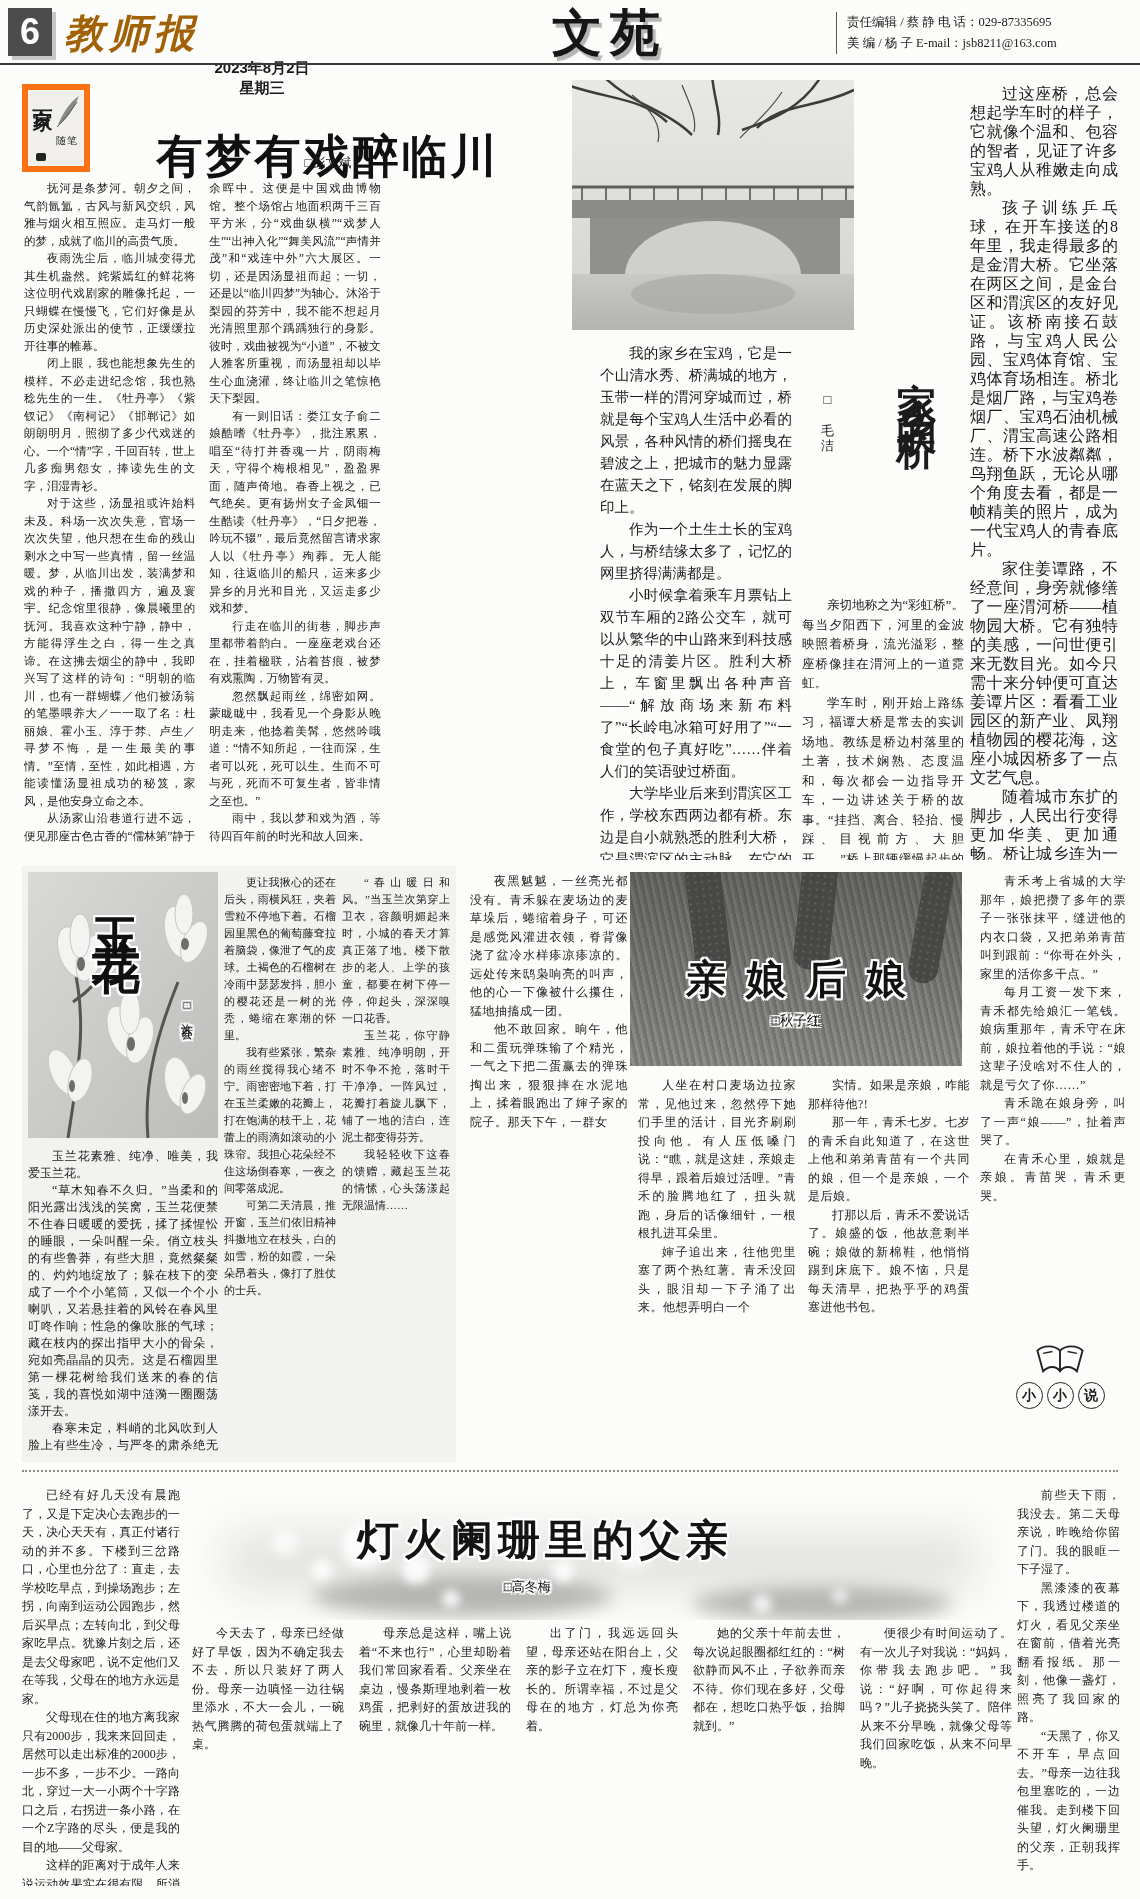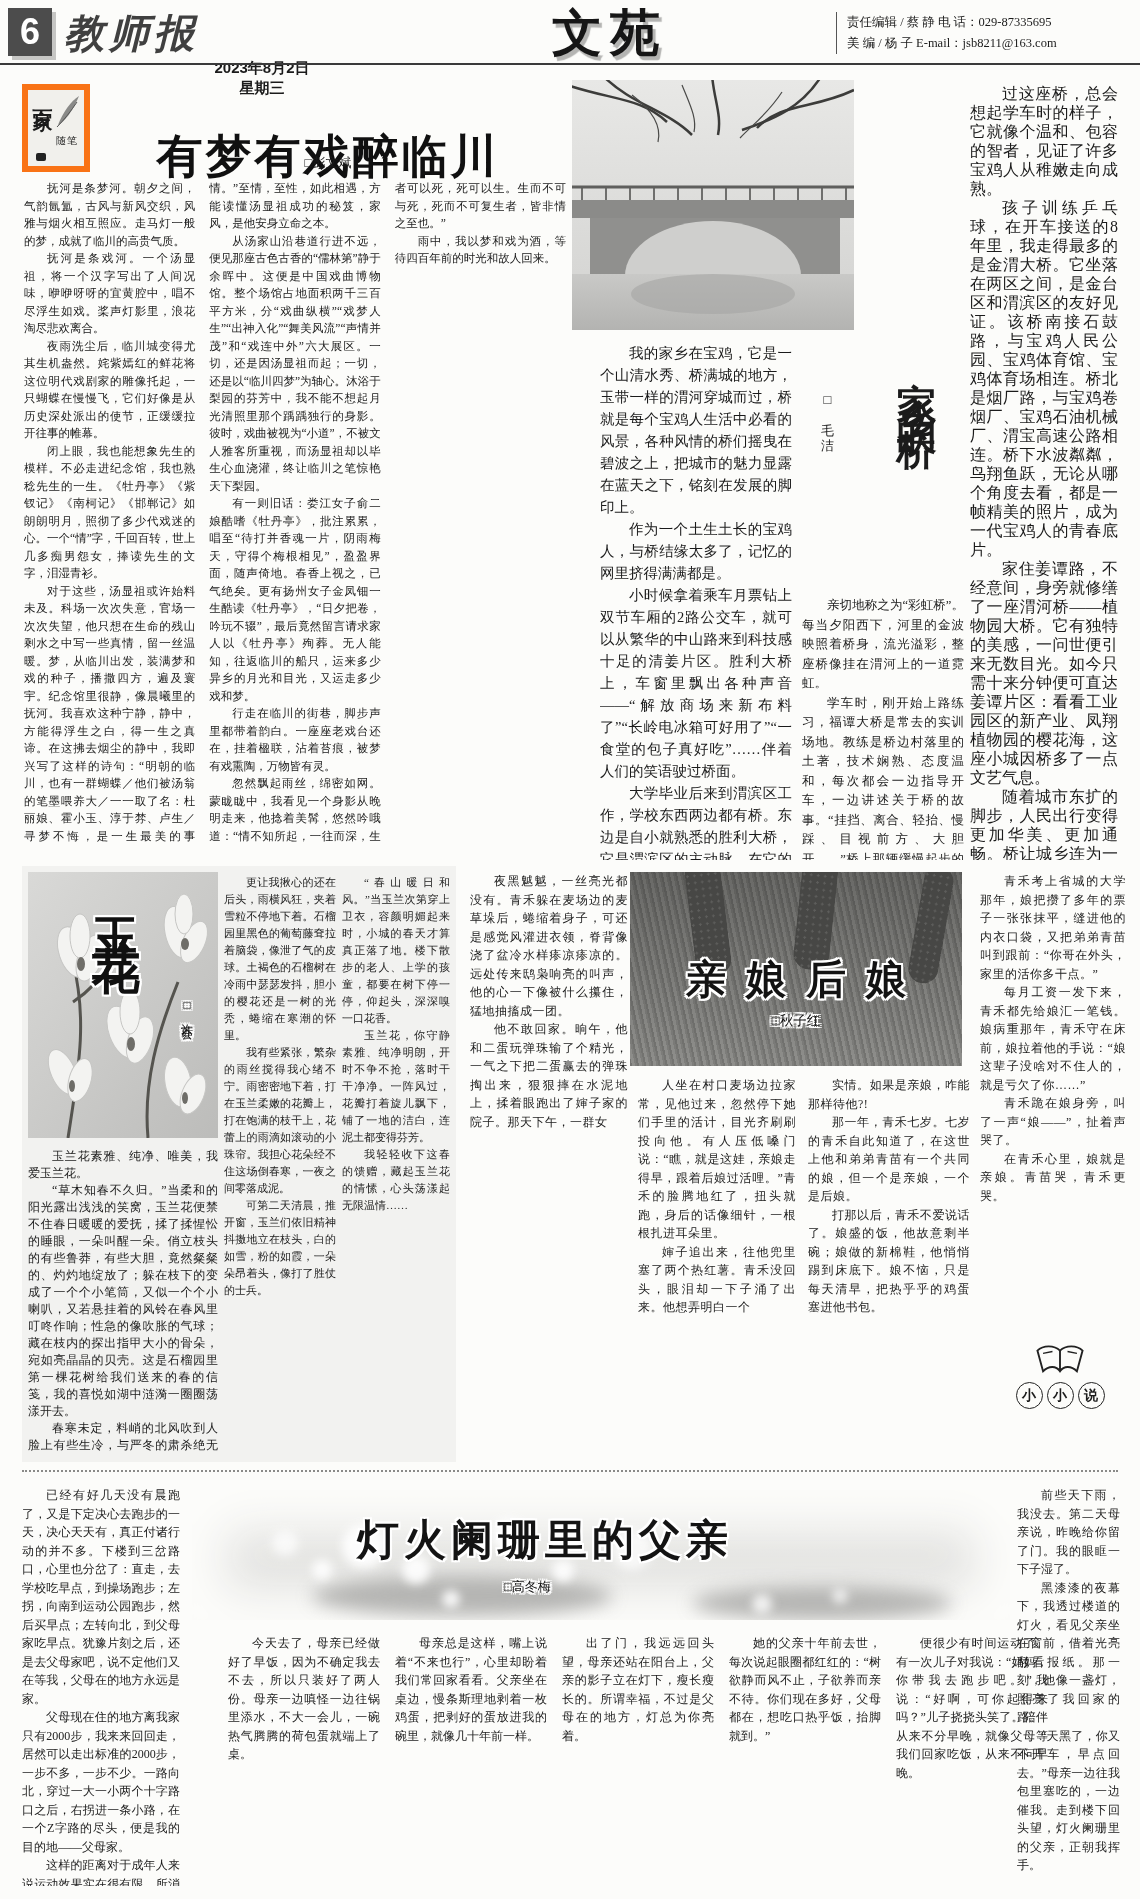--- a/index.html
+++ b/index.html
@@ -8,21 +8,21 @@
   .sans{font-family:"Liberation Sans","DejaVu Sans",sans-serif;}
   .abs{position:absolute;}
   .jus{text-align:justify;}
   .para{margin:0;text-indent:2em;}
   .colbox{overflow:hidden;}
   .vtext{writing-mode:vertical-rl;}
   .outline-w{text-shadow:-2px -2px 0 #fff,2px -2px 0 #fff,-2px 2px 0 #fff,2px 2px 0 #fff,-2px 0 0 #fff,2px 0 0 #fff,0 -2px 0 #fff,0 2px 0 #fff;}
   
   .pageno{left:8px;top:8px;width:44px;height:48px;background:#4c4c4c;color:#fff;
           font-size:36px;font-weight:bold;text-align:center;line-height:48px;box-shadow:4px 4px 0 #c6c6c4;}
-  .masthead{left:64px;top:6px;font-size:40px;font-weight:bold;font-style:italic;letter-spacing:5px;color:#404040;}
+  .masthead{left:64px;top:6px;font-size:40px;font-weight:bold;font-style:italic;letter-spacing:5px;color:#a16207;}
   .dateblock{left:196px;top:14px;width:132px;text-align:center;font-weight:bold;font-size:15px;line-height:20px;margin-top:44px;}
   .section-title{left:552px;top:0px;font-size:50px;font-weight:bold;letter-spacing:8px;color:#161616;
                  text-shadow:3px 4px 1px #b4b4b2;}
   .editorinfo{left:836px;top:12px;width:288px;padding:0 10px;border-left:1px solid #555;border-right:1px solid #555;
               font-size:12.5px;line-height:21px;white-space:nowrap;}
   .hrule{left:0;top:63px;width:1140px;height:2px;background:#3a3a3a;}
   
   .a1{left:22px;top:76px;width:546px;height:786px;}
   .a1-logo{left:0;top:8px;width:56px;height:76px;background:#f1f0ec;border:6px solid #f97316;}
   .a1-logo .l1{position:absolute;left:4px;top:4px;font-size:20px;font-weight:bold;line-height:22px;}
@@ -68,21 +68,21 @@
   .dotted{left:22px;top:1470px;width:1096px;border-top:2px dotted #8a8a88;}
   .a5{left:22px;top:1478px;width:1098px;height:414px;}
   .a5 .colbox{font-size:12px;line-height:18.5px;}
   .a5-col1{left:0;top:8px;width:158px;height:400px;}
   .a5-photo{left:170px;top:12px;width:818px;height:130px;overflow:hidden;background:linear-gradient(#efefed,#d7d7d5);
             box-shadow:inset 0 0 45px 35px #fcfcfa;}
   .a5-title{position:absolute;left:165px;top:22px;font-size:42px;font-weight:bold;letter-spacing:5px;color:#141414;}
   .a5-author{position:absolute;left:312px;top:88px;font-size:13px;color:#141414;}
   .blob{position:absolute;border-radius:50%;background:#fff;opacity:.9;filter:blur(5px);}
   .smudge{position:absolute;background:#9b9b99;filter:blur(9px);border-radius:50%;opacity:.7;}
-  .a5-c{top:156px;width:152px;height:252px;margin-left:36px;}
+  .a5-c{top:146px;width:152px;height:252px;}
   .a5-col7{left:995px;top:8px;width:103px;height:400px;}
   .photo-img{position:absolute;inset:0;}
   .pillar{position:absolute;width:36px;height:118px;border-radius:16px;
           background:radial-gradient(circle at 35% 35%, #5d5d5b 18%, transparent 20%) 0 0/7px 7px,#474745;}
 </style>
 </head>
 <body>
 
 <div class="page">
 
@@ -106,21 +106,20 @@
       <svg width="26" height="34" viewBox="0 0 26 34">
         <path d="M3 31 C8 18 16 7 24 2 C20 12 13 24 5 30 Z" fill="#8a8a88"></path>
         <path d="M2 33 C9 26 16 17 22 8" stroke="#555" stroke-width="1" fill="none"></path>
       </svg>
       <span class="ink"></span>
     </div>
     <div class="abs a1-title sans">有梦有戏醉临川</div>
     <div class="abs a1-byline">□彭文斌</div>
     <div class="abs a1-text jus colbox">
         <p class="para">抚河是条梦河。朝夕之间，气韵氤氲，古风与新风交织，风雅与烟火相互照应。走马灯一般的梦，成就了临川的高贵气质。</p>
-        <p class="para">抚河是条戏河。一个汤显祖，将一个汉字写出了人间况味，咿咿呀呀的宜黄腔中，唱不尽浮生如戏。桨声灯影里，浪花淘尽悲欢离合。</p>
         <p class="para">夜雨洗尘后，临川城变得尤其生机盎然。姹紫嫣红的鲜花将这位明代戏剧家的雕像托起，一只蝴蝶在慢慢飞，它们好像是从历史深处派出的使节，正缓缓拉开往事的帷幕。</p>
         <p class="para">闭上眼，我也能想象先生的模样。不必走进纪念馆，我也熟稔先生的一生。《牡丹亭》《紫钗记》《南柯记》《邯郸记》如朗朗明月，照彻了多少代戏迷的心。一个“情”字，千回百转，世上几多痴男怨女，捧读先生的文字，泪湿青衫。</p>
         <p class="para">对于这些，汤显祖或许始料未及。科场一次次失意，官场一次次失望，他只想在生命的残山剩水之中写一些真情，留一丝温暖。梦，从临川出发，装满梦和戏的种子，播撒四方，遍及寰宇。纪念馆里很静，像晨曦里的抚河。我喜欢这种宁静，静中，方能得浮生之白，得一生之真谛。在这拂去烟尘的静中，我即兴写了这样的诗句：“明朝的临川，也有一群蝴蝶／他们被汤翁的笔墨喂养大／一一取了名：杜丽娘、霍小玉、淳于棼、卢生／寻梦不悔，是一生最美的事情。”至情，至性，如此相遇，方能读懂汤显祖成功的秘笈，家风，是他安身立命之本。</p>
         <p class="para">从汤家山沿巷道行进不远，便见那座古色古香的“儒林第”静于余晖中。这便是中国戏曲博物馆。整个场馆占地面积两千三百平方米，分“戏曲纵横”“戏梦人生”“出神入化”“舞美风流”“声情并茂”和“戏连中外”六大展区。一切，还是因汤显祖而起；一切，还是以“临川四梦”为轴心。沐浴于梨园的芬芳中，我不能不想起月光清照里那个踽踽独行的身影。彼时，戏曲被视为“小道”，不被文人雅客所重视，而汤显祖却以毕生心血浇灌，终让临川之笔惊艳天下梨园。</p>
         <p class="para">有一则旧话：娄江女子俞二娘酷嗜《牡丹亭》，批注累累，唱至“待打并香魂一片，阴雨梅天，守得个梅根相见”，盈盈界面，随声倚地。春香上视之，已气绝矣。更有扬州女子金凤钿一生酷读《牡丹亭》，“日夕把卷，吟玩不辍”，最后竟然留言请求家人以《牡丹亭》殉葬。无人能知，往返临川的船只，运来多少异乡的月光和目光，又运走多少戏和梦。</p>
         <p class="para">行走在临川的街巷，脚步声里都带着韵白。一座座老戏台还在，挂着楹联，沾着苔痕，被梦有戏熏陶，万物皆有灵。</p>
         <p class="para">忽然飘起雨丝，绵密如网。蒙眬眬中，我看见一个身影从晚明走来，他捻着美髯，悠然吟哦道：“情不知所起，一往而深，生者可以死，死可以生。生而不可与死，死而不可复生者，皆非情之至也。”</p>
         <p class="para">雨中，我以梦和戏为酒，等待四百年前的时光和故人回来。</p>
       </div>
   </div>

